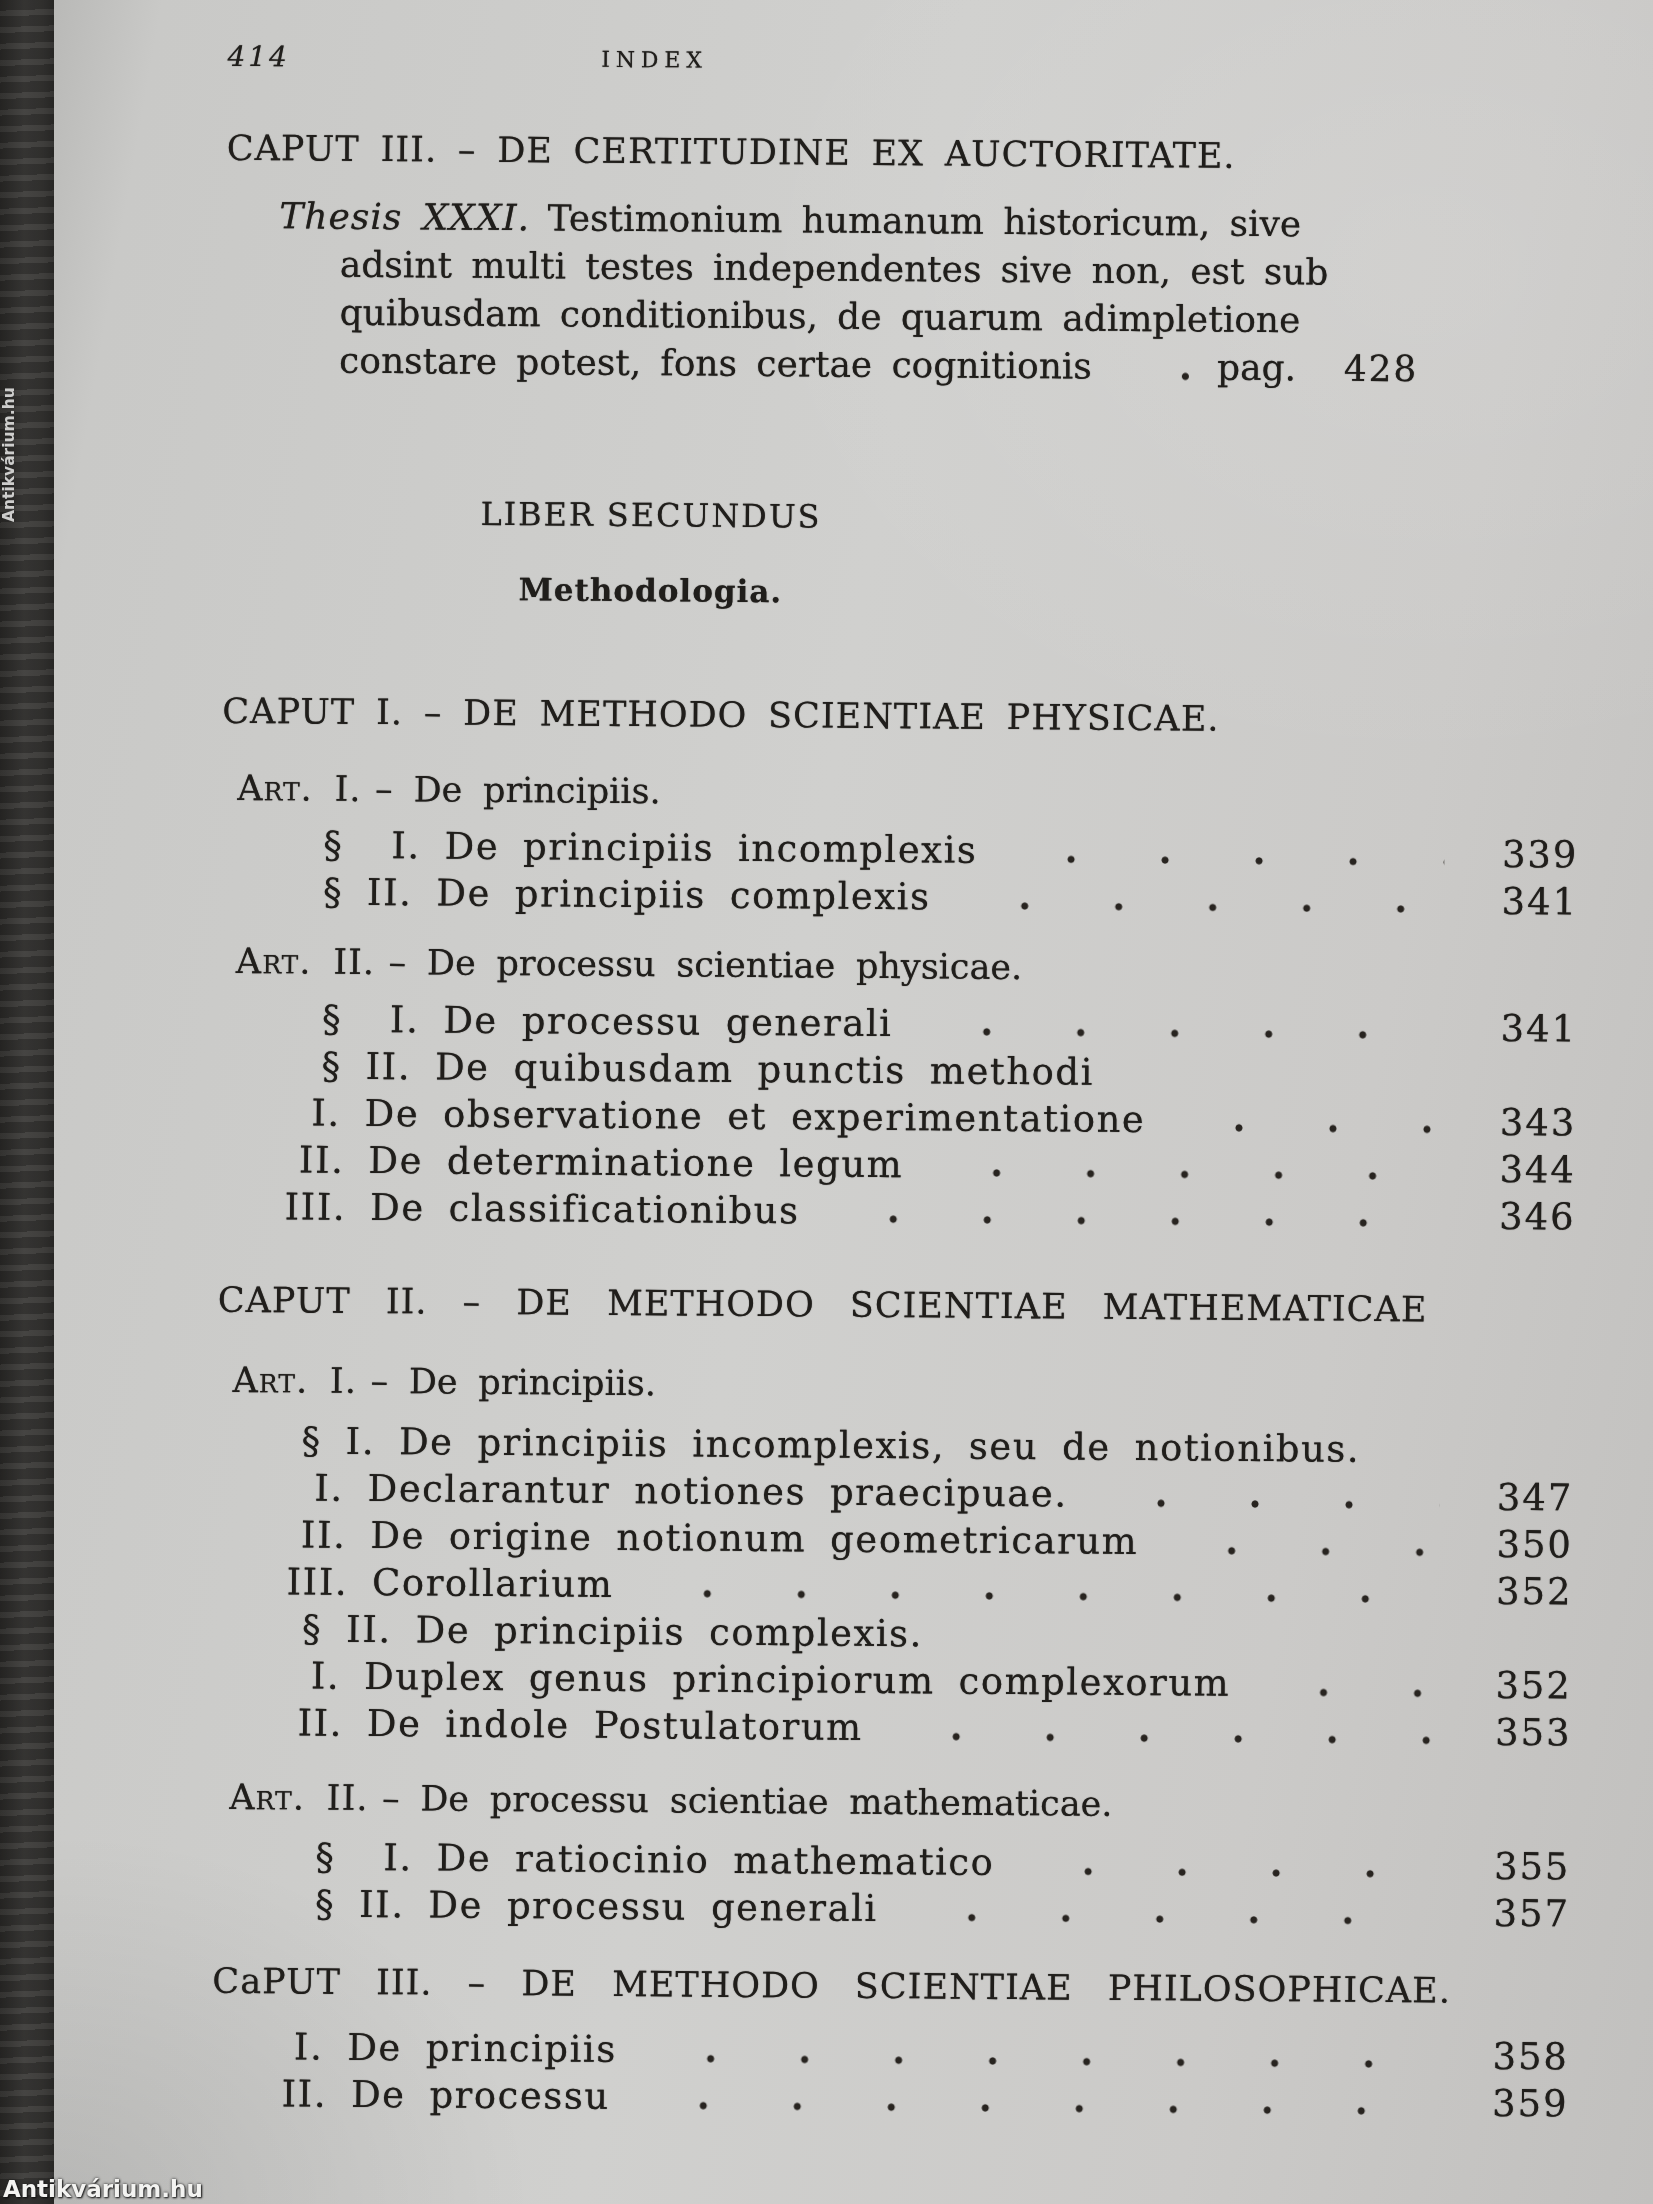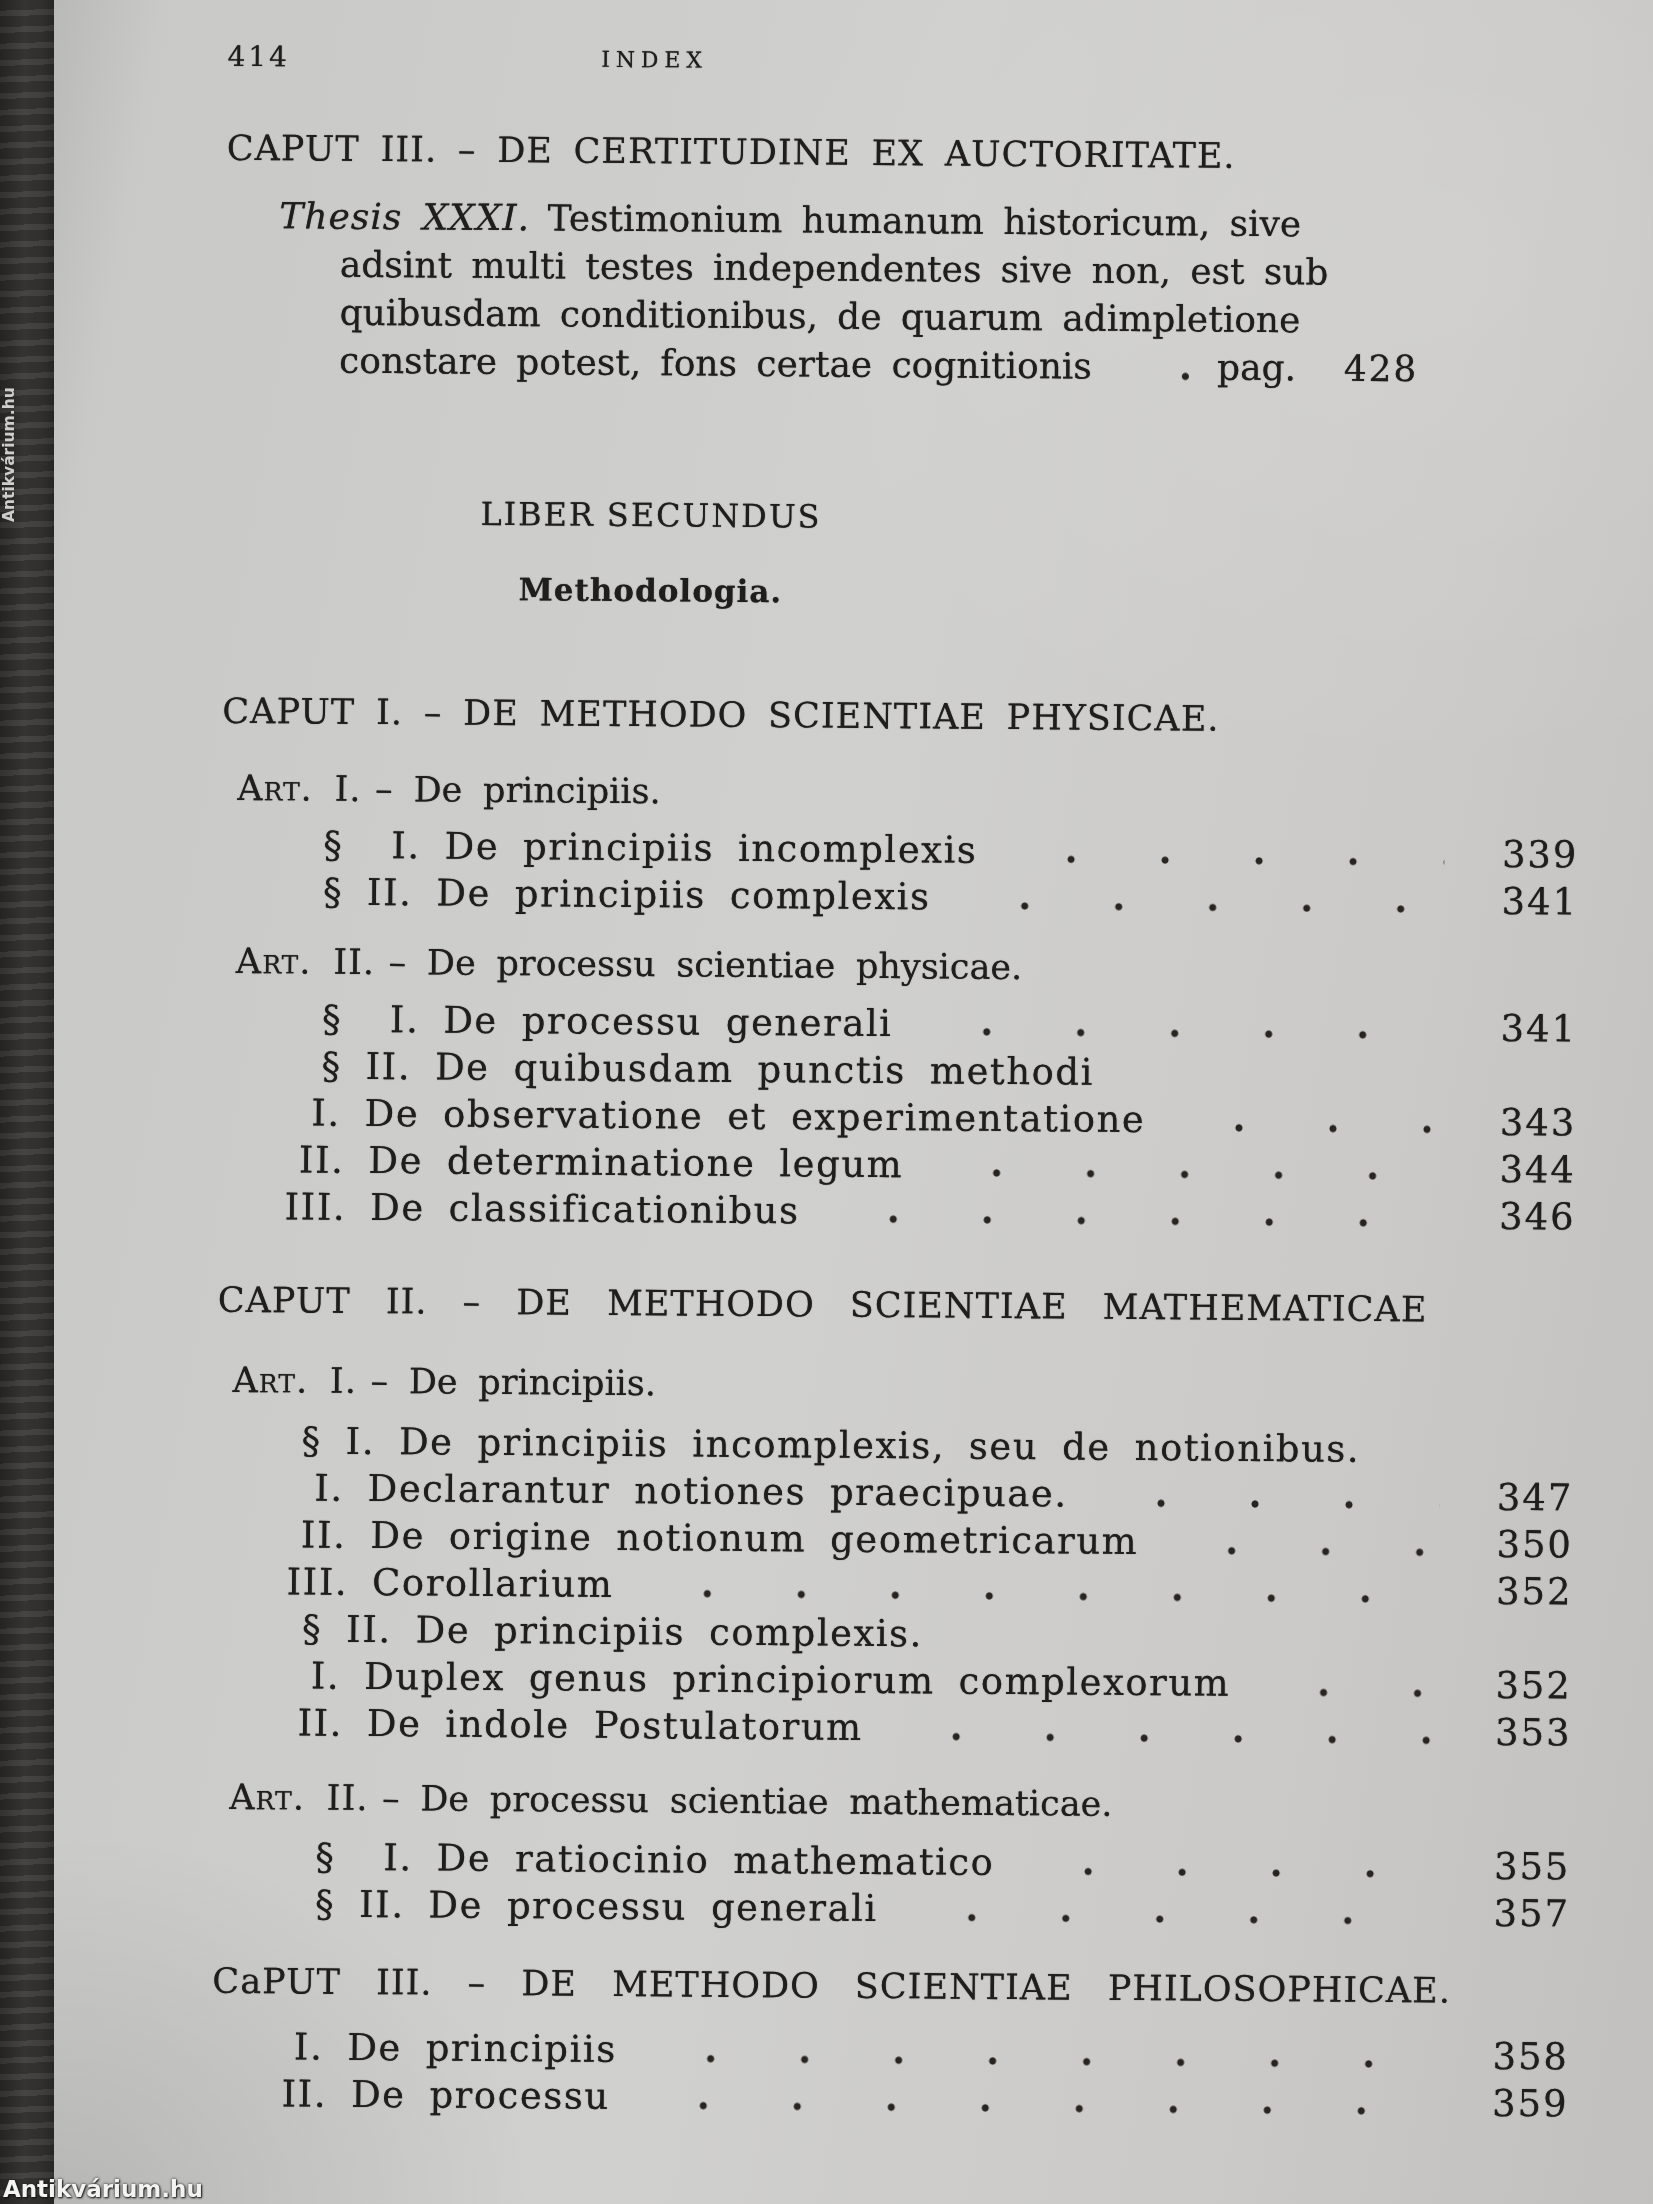--- a/index.html
+++ b/index.html
@@ -21,21 +21,21 @@
       linear-gradient(100deg,#b9b9b7 0px,#c9c9c7 107px,#d0d0ce 46%,#cbcac8 76%,#c1c0be 100%);
   }
   .content {
     position:absolute; left:0; top:0; width:1599px; box-sizing:border-box;
     padding:0 68px 0 174px;
     transform:rotate(0.45deg); transform-origin:58px 0;
     text-shadow:0 0 1px rgba(30,28,25,0.78);
   }
   .center-col { width:854px; text-align:center; }
   .pagehead { position:relative; margin-top:35px; height:45px; font-size:28px; }
-  .folio { position:absolute; left:0; top:3.9px; letter-spacing:2.9px; }
+  .folio { position:absolute; left:0; top:3.9px; letter-spacing:2.9px;font-style:italic; }
   .running { display:block; font-size:22px; letter-spacing:5.8px; padding-top:7.8px; }
   .caput { margin:0; font-weight:normal; font-size:35px; line-height:49px; letter-spacing:1px; word-spacing:8.7px; white-space:nowrap; }
   .ws-wide { word-spacing:23px; }
   .thesis { font-size:36px; line-height:48px; word-spacing:7.8px; }
   .t1 { margin-left:53px; white-space:nowrap; }
   .t1 em { margin-right:17.5px; letter-spacing:1px; }
   .t2 { margin-left:114px; white-space:nowrap; }
   .t-last { display:flex; align-items:baseline; width:1079px; white-space:nowrap; }
   .liber { margin:0; font-weight:normal; font-size:32px; line-height:47px; letter-spacing:1.9px; }
   .metho { margin:0; font-weight:bold; font-size:31px; line-height:45px; letter-spacing:1px; }

